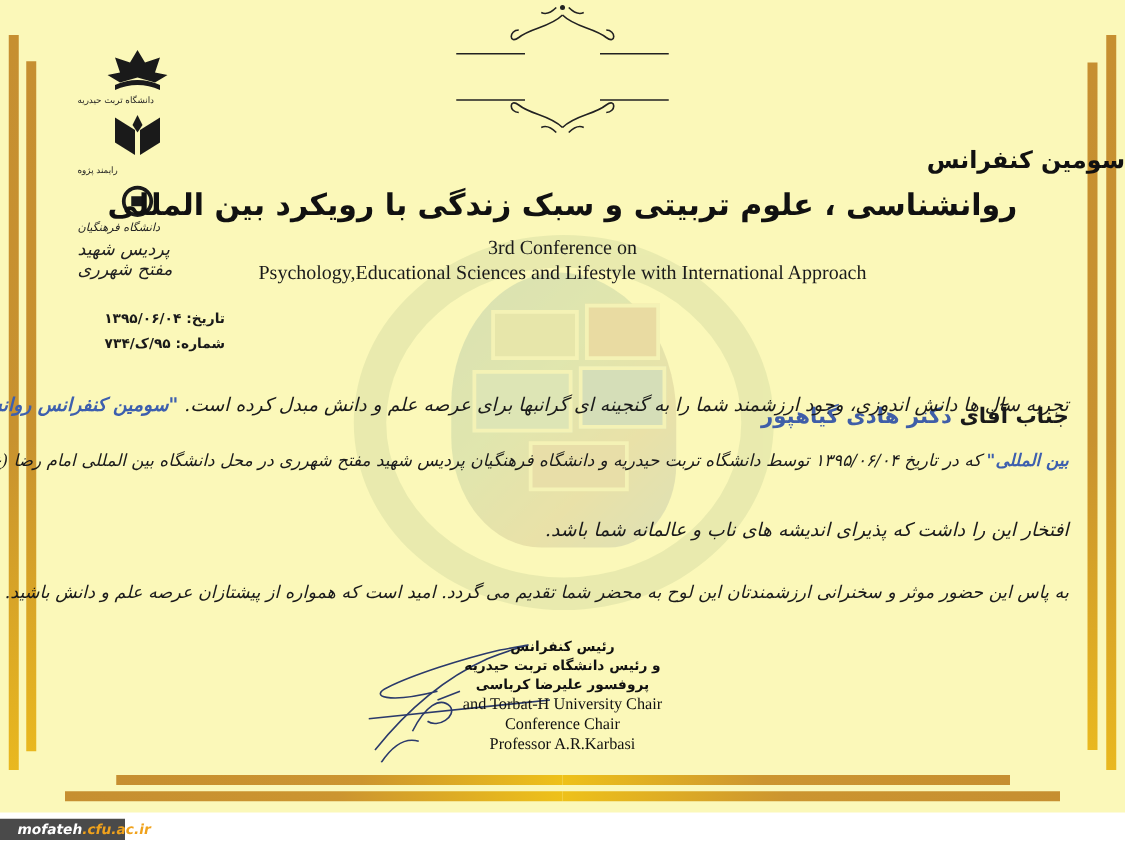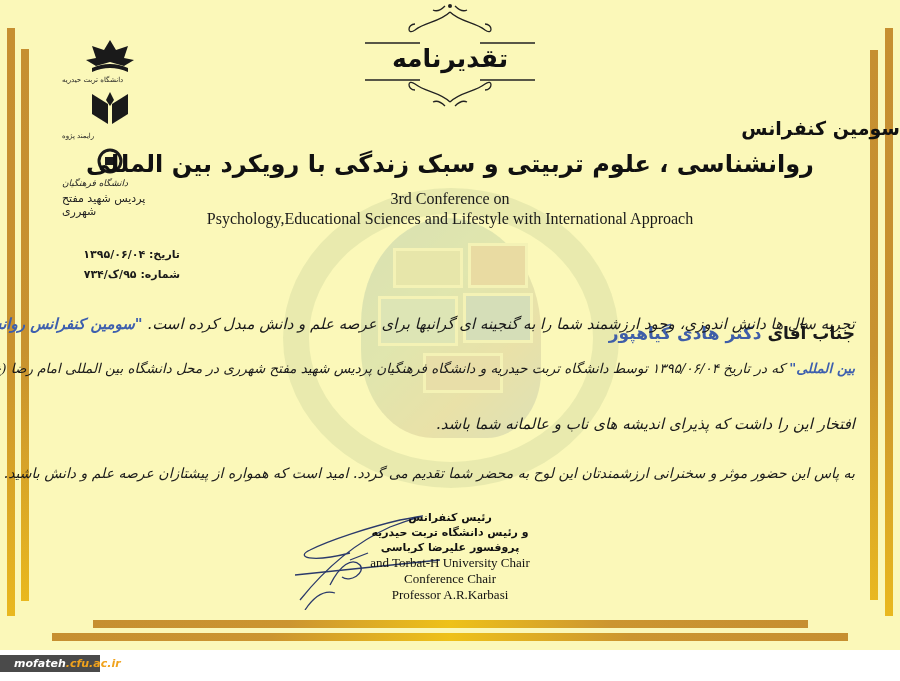--- a/index.html
+++ b/index.html
@@ -128,41 +128,40 @@
         <path d="M105 10 C115 20, 130 20, 140 28 C148 34, 148 22, 140 22"></path>
         <path d="M105 100 C95 90, 80 90, 70 82 C62 76, 62 88, 70 88"></path>
         <path d="M105 100 C115 90, 130 90, 140 82 C148 76, 148 88, 140 88"></path>
         <path d="M100 4 C96 8, 92 10, 88 8"></path>
         <path d="M110 4 C114 8, 118 10, 122 8"></path>
         <path d="M100 104 C96 100, 92 98, 88 100"></path>
         <path d="M110 104 C114 100, 118 98, 122 100"></path>
       </g>
       <circle cx="105" cy="4" r="2" fill="#222"></circle>
     </svg>
-    <div class="title-text">تقدیرنامه</div>
   </div>
 
   <div class="logos">
     <svg style="position:absolute; left:22px; top:0;" width="52" height="36" viewBox="0 0 52 36">
       <path d="M26 2 L32 12 L44 8 L40 20 L50 22 L40 28 L26 24 L12 28 L2 22 L12 20 L8 8 L20 12 Z" fill="#1a1a1a"></path>
       <path d="M8 30 Q26 22 44 30 L44 34 Q26 26 8 34 Z" fill="#1a1a1a"></path>
     </svg>
     <div class="logo-caption" style="top:38px;">دانشگاه تربت حیدریه</div>
     <svg style="position:absolute; left:26px; top:52px;" width="44" height="40" viewBox="0 0 44 40">
       <path d="M4 4 L20 14 L20 34 L4 24 Z" fill="#1a1a1a"></path>
       <path d="M40 4 L24 14 L24 34 L40 24 Z" fill="#1a1a1a"></path>
       <path d="M22 2 L26 10 L22 16 L18 10 Z" fill="#1a1a1a"></path>
     </svg>
     <div class="logo-caption" style="top:94px;">رایمند پژوه</div>
     <svg style="position:absolute; left:34px; top:110px;" width="28" height="26" viewBox="0 0 28 26">
       <circle cx="14" cy="13" r="11" fill="none" stroke="#1a1a1a" stroke-width="3"></circle>
       <rect x="9" y="9" width="10" height="8" fill="#1a1a1a"></rect>
     </svg>
     <div class="logo-caption" style="top:140px; font-size:9px; font-style:italic;">دانشگاه فرهنگیان</div>
-    <div class="logo-caption" style="top:154px; font-size:11px; ">پردیس شهید مفتح شهرری</div>
+    <div class="logo-caption" style="top:154px; font-size:14px; font-style:italic;">پردیس شهید مفتح شهرری</div>
   </div>
 
   <div class="heading h1">سومین کنفرانس</div>
   <div class="heading h2">روانشناسی ، علوم تربیتی و سبک زندگی با رویکرد بین المللی</div>
   <div class="en en1">3rd Conference on</div>
   <div class="en en2">Psychology,Educational Sciences and Lifestyle with International Approach</div>
 
   <div class="meta meta-date">
     <span>تاریخ:</span>
     <span>۱۳۹۵/۰۶/۰۴</span>

